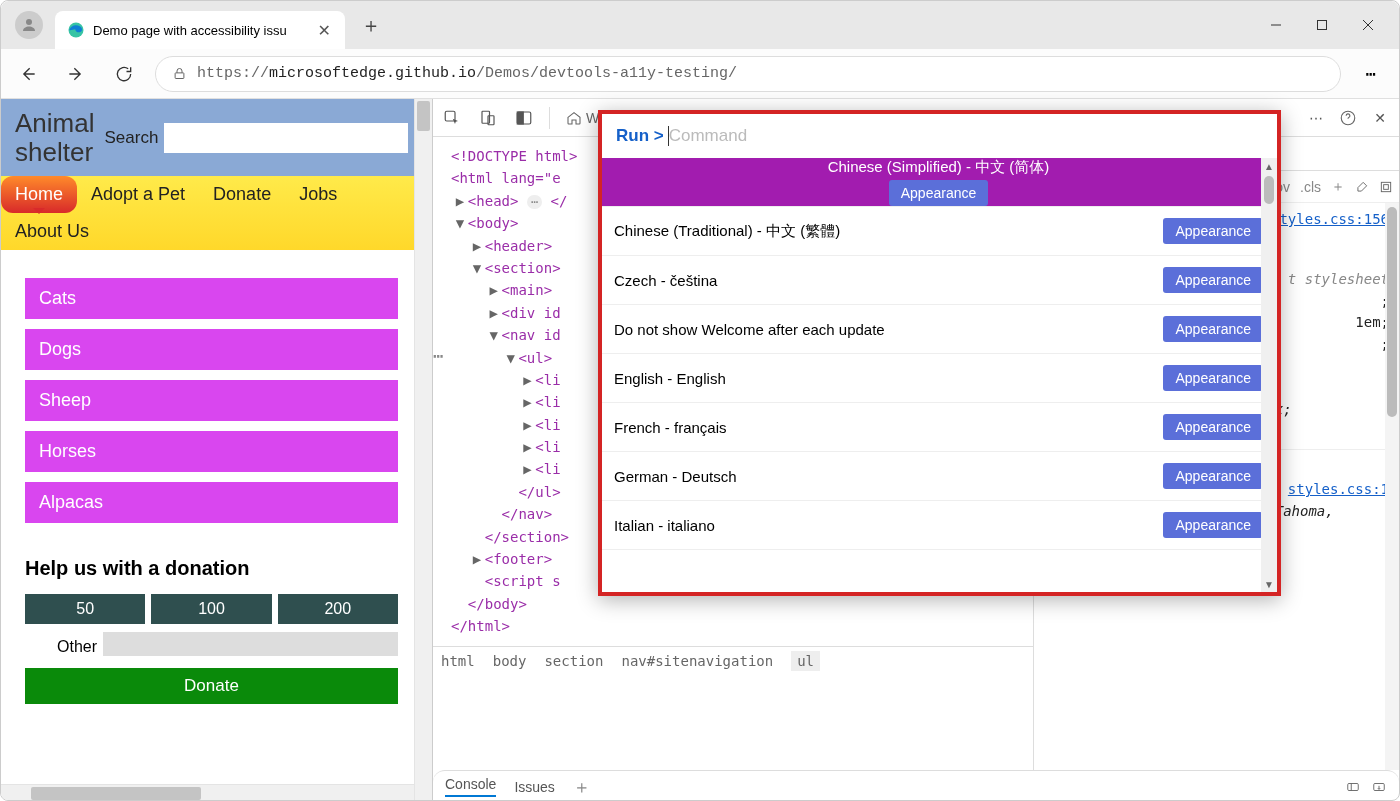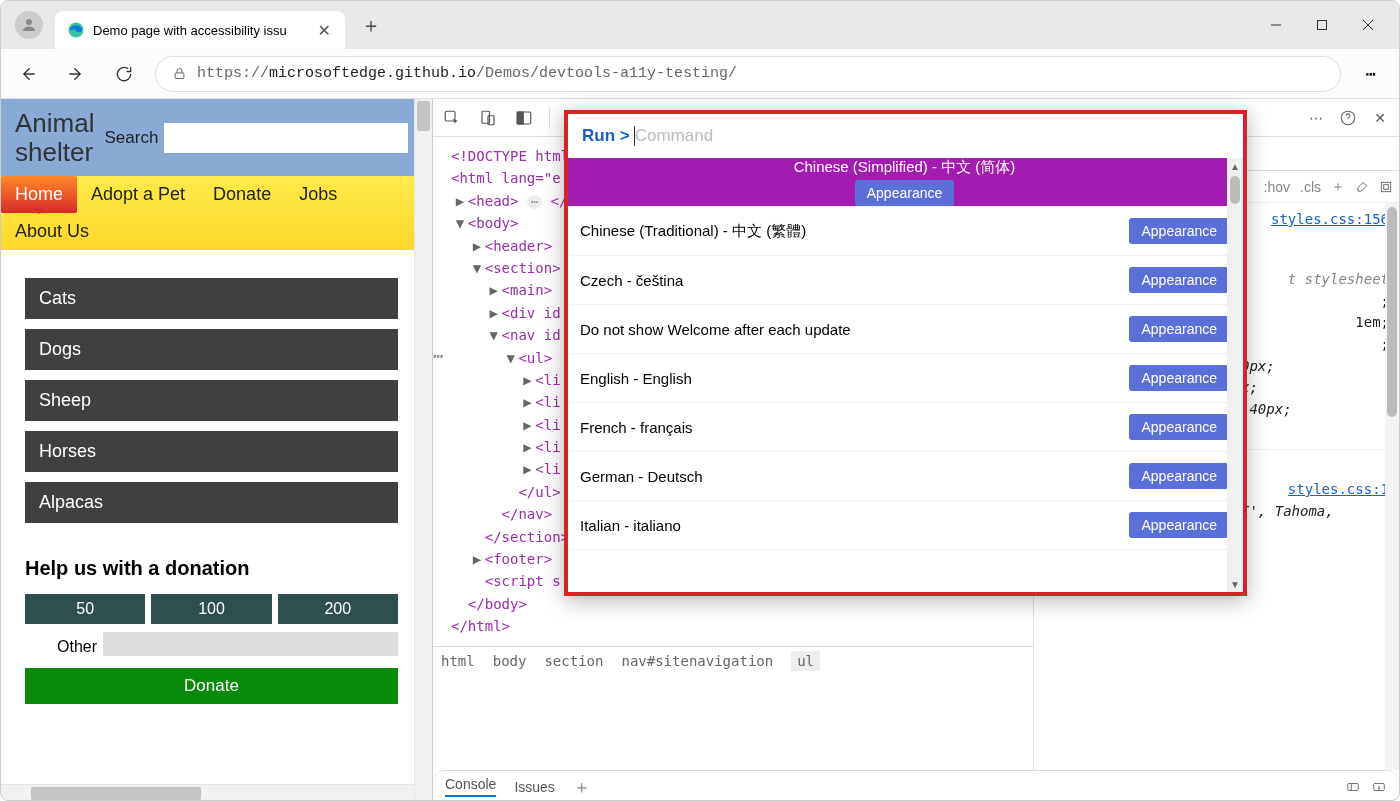--- a/index.html
+++ b/index.html
@@ -34,24 +34,24 @@
 .site-scroll-v .thumb { position:absolute; top:2px; left:2px; right:2px; height:30px; background:#c4c4c4; border-radius:2px; }
 .site-scroll-h { position:absolute; left:0; right:18px; bottom:0; height:18px; background:#f0f0f0; border-top:1px solid #e4e4e4; }
 .site-scroll-h .thumb { position:absolute; left:30px; top:2px; bottom:2px; width:170px; background:#c4c4c4; border-radius:2px; }
 .site { padding-right:10px; padding-bottom:18px; }
 .site-header { background: #8aa9d5; display: flex; align-items: center; padding: 10px 14px; gap: 6px; }
 .brand { font-size: 26px; color: #333; line-height: 1.1; }
 .search-label { font-size: 17px; color:#222; margin-left:4px; }
 .search-input { flex:1; height:30px; background:#fff; }
 .topnav { display:flex; flex-wrap:wrap; background: linear-gradient(#ffea4a,#ffd82a); }
 .topnav a { padding: 8px 14px; font-size: 18px; color:#222; }
-.topnav a.active { background: linear-gradient(#ff8a2a,#d82a2a); color:#fff; border-radius:2px; position:relative; }
+.topnav a.active { background: linear-gradient(#ff8a2a,#d82a2a); color:#fff; border-radius:12px; position:relative; }
 .topnav a.active::after { content:''; position:absolute; bottom:-7px; left:50%; margin-left:-6px; border:6px solid transparent; border-top-color:#d82a2a; }
 .sidenav { padding: 28px 24px 10px; display:flex; flex-direction:column; gap:10px; }
-.sidenav a { background:#404040; color:#fff; padding:10px 14px; font-size:18px; }
+.sidenav a { background:#d946ef; color:#fff; padding:10px 14px; font-size:18px; }
 .donation { padding: 10px 24px; }
 .donation h3 { font-size: 20px; font-weight:600; margin: 14px 0 14px; }
 .amount-row { display:flex; gap:6px; }
 .amount-btn { flex:1; background:#2f4f4f; color:#fff; padding:6px 0; text-align:center; font-size:16px; }
 .other-row { display:flex; align-items:flex-end; margin-top:8px;margin-left:32px; }
 .other-row label { margin-right:6px; font-size:16px; }
 .other-row input { flex:1; height:24px; background:#ddd; border:none; }
 .donate-btn { width:100%; background:#0a8a0a; color:#fff; padding:8px; font-size:17px; text-align:center; margin-top:12px; }
 
 
@@ -91,21 +91,21 @@
 .vscroll { position:absolute; right:0; top:0; width:14px; bottom:0; background:#f4f4f4; }
 .vscroll .th { position:absolute; top:4px; left:2px; right:2px; height:210px; background:#bbb; border-radius:6px; }
 
 .drawer { height:32px; border-top:1px solid #ddd; display:flex; align-items:center; padding:0 12px; gap:18px;border-radius:12px; }
 .drawer .dtab.active { border-bottom:2px solid #0078d4; padding-bottom:3px; }
 .drawer .dtab { color:#555; }
 .drawer .plus { color:#888; font-size:18px; }
 .drawer .right { margin-left:auto; display:flex; gap:10px; }
 
 
-.cmd-overlay { position:absolute; left:563px; top:109px; width:683px; height:486px; background:#fff; border:4px solid #d42424; z-index:50; box-shadow:0 4px 20px rgba(0,0,0,.3); display:flex; flex-direction:column; }
+.cmd-overlay { position:absolute; left:597px; top:109px; width:683px; height:486px; background:#fff; border:4px solid #d42424; z-index:50; box-shadow:0 4px 20px rgba(0,0,0,.3); display:flex; flex-direction:column; }
 .cmd-input-row { height:44px; display:flex; align-items:center; padding:0 14px; font-size:17px; }
 .cmd-prompt { color:#1560c9; font-weight:600; margin-right:4px; }
 .cmd-caret { border-left:1px solid #333; height:20px; }
 .cmd-placeholder { color:#bbb; }
 .cmd-list { flex:1; overflow:hidden; position:relative; }
 .cmd-item { height:49px; display:flex; align-items:center; justify-content:space-between; padding:0 14px 0 12px; border-bottom:1px solid #eee; font-size:15px; }
 .cmd-item.selected { background:#a21caf; color:#fff;flex-direction:column; }
 .cmd-badge { background:#5b6fd9; color:#fff; padding:5px 12px; border-radius:3px; font-size:14px; }
 .cmd-scroll { position:absolute; right:0; top:0; width:16px; height:100%; background:#f0f0f0; }
 .cmd-scroll .u { position:absolute; top:0; left:0; right:0; height:16px; display:flex; align-items:center; justify-content:center; font-size:10px; color:#666; }

